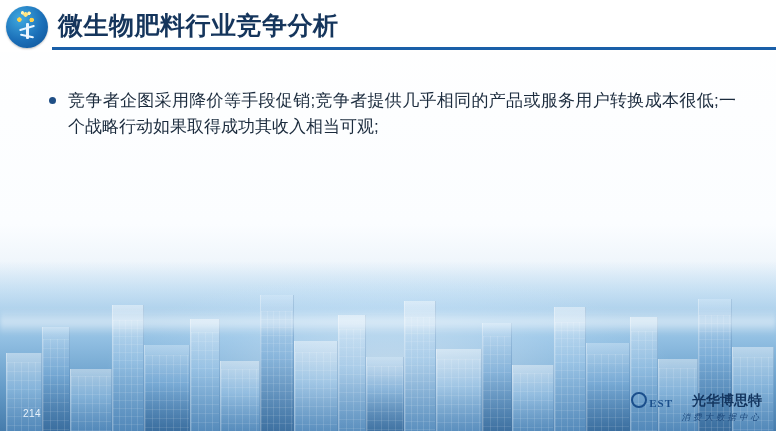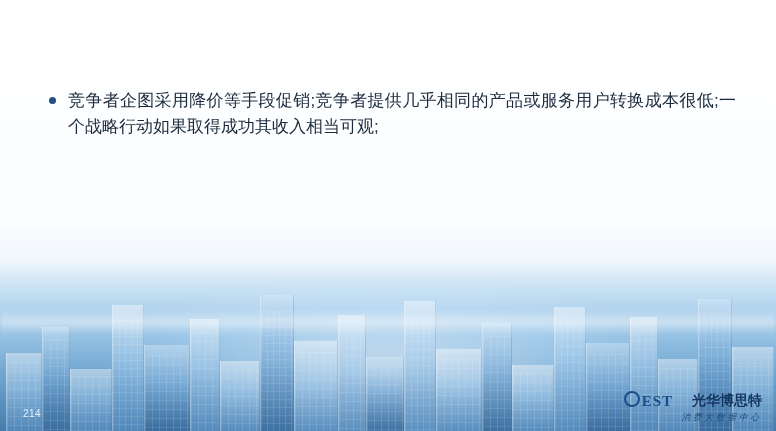--- a/index.html
+++ b/index.html
@@ -179,21 +179,21 @@
     text-align: right;
     line-height: 1;
   }
   .brand-row {
     display: flex;
     align-items: center;
     justify-content: flex-end;
   }
   .brand-mark {
     display: inline-block;
-    font-size: 15px;
+    font-size: 11px;
     font-weight: bold;
     color: #1b4f8c;
     letter-spacing: 1px;
     font-family: "Liberation Serif", serif;
   }
   .brand-mark .ring {
     display: inline-block;
     width: 12px;
     height: 12px;
     border: 2px solid #1b4f8c;
@@ -241,20 +241,32 @@
     <div class="bld tall" style="left:554px; width:30px; height:124px;"></div>
     <div class="bld dark" style="left:586px; width:42px; height:88px;"></div>
     <div class="bld" style="left:630px; width:26px; height:114px;"></div>
     <div class="bld" style="left:658px; width:38px; height:72px;"></div>
     <div class="bld dark tall" style="left:698px; width:32px; height:132px;"></div>
     <div class="bld" style="left:732px; width:40px; height:84px;"></div>
 
     <div class="streak"></div>
   </div>
 
+  <div class="header">
+    <div class="logo-badge">
+      <div class="spark"></div>
+      <div class="figure">
+        <i class="bar1"></i>
+          <i class="bar2"></i>
+          <i class="bar3"></i>
+      </div>
+    </div>
+    <div class="slide-title">微生物肥料行业竞争分析</div>
+    <div class="header-rule"></div>
+  </div>
 
   <div class="content">
     <div class="bullet">
       <span class="dot"></span>
       <span>竞争者企图采用降价等手段促销;竞争者提供几乎相同的产品或服务用户转换成本很低;一个战略行动如果取得成功其收入相当可观;</span>
     </div>
   </div>
 
   <div class="page-num">214</div>
 

